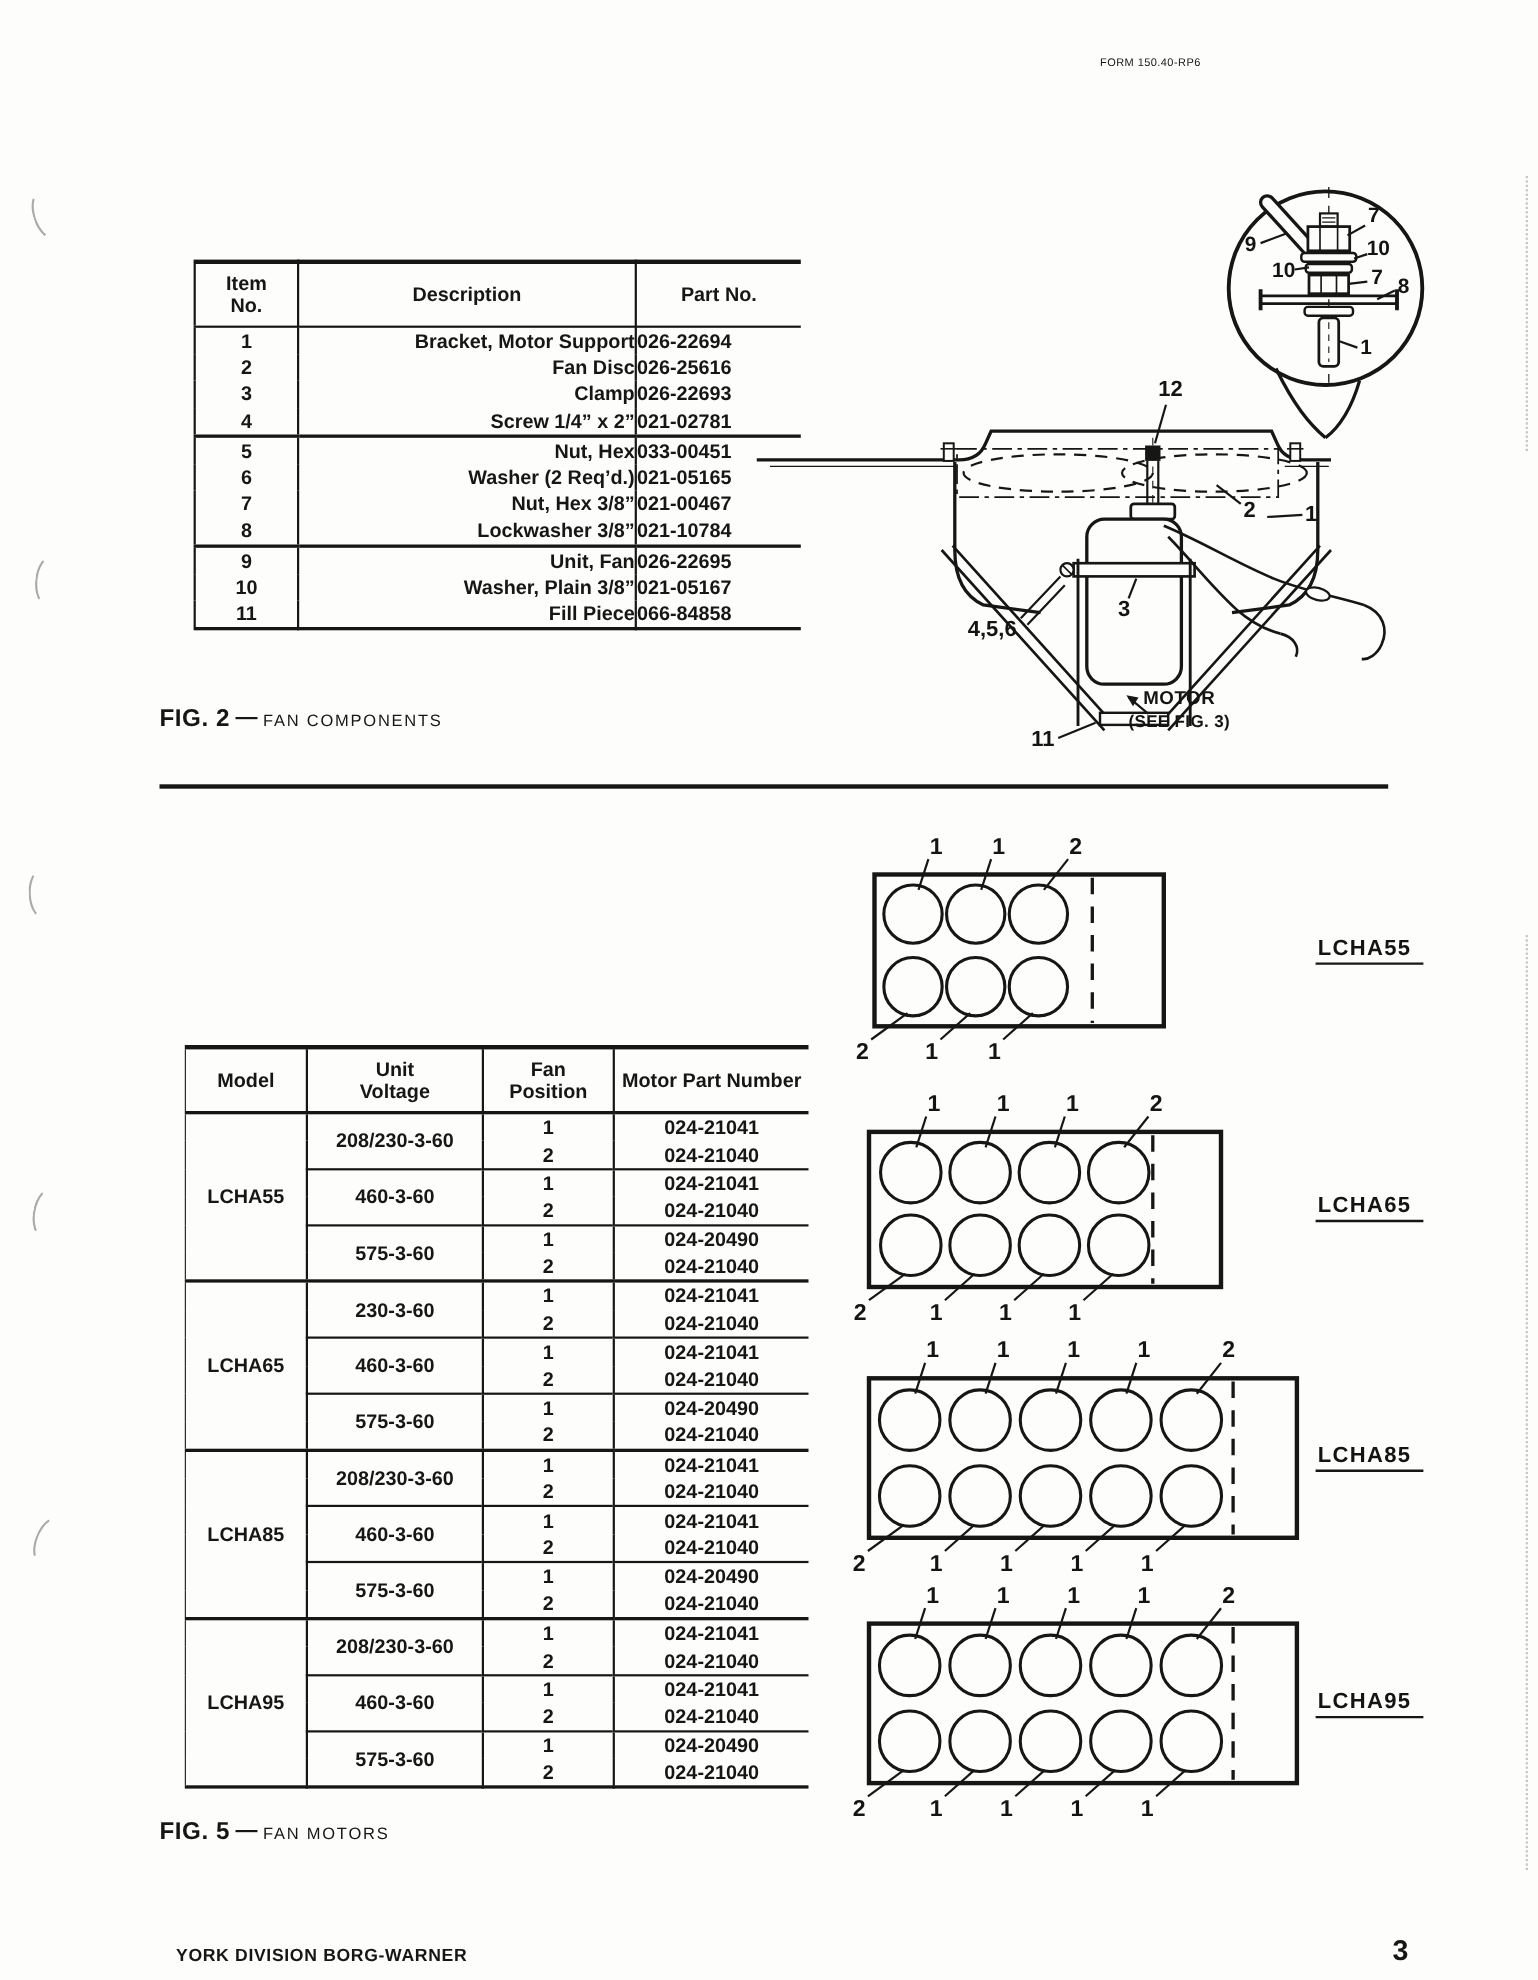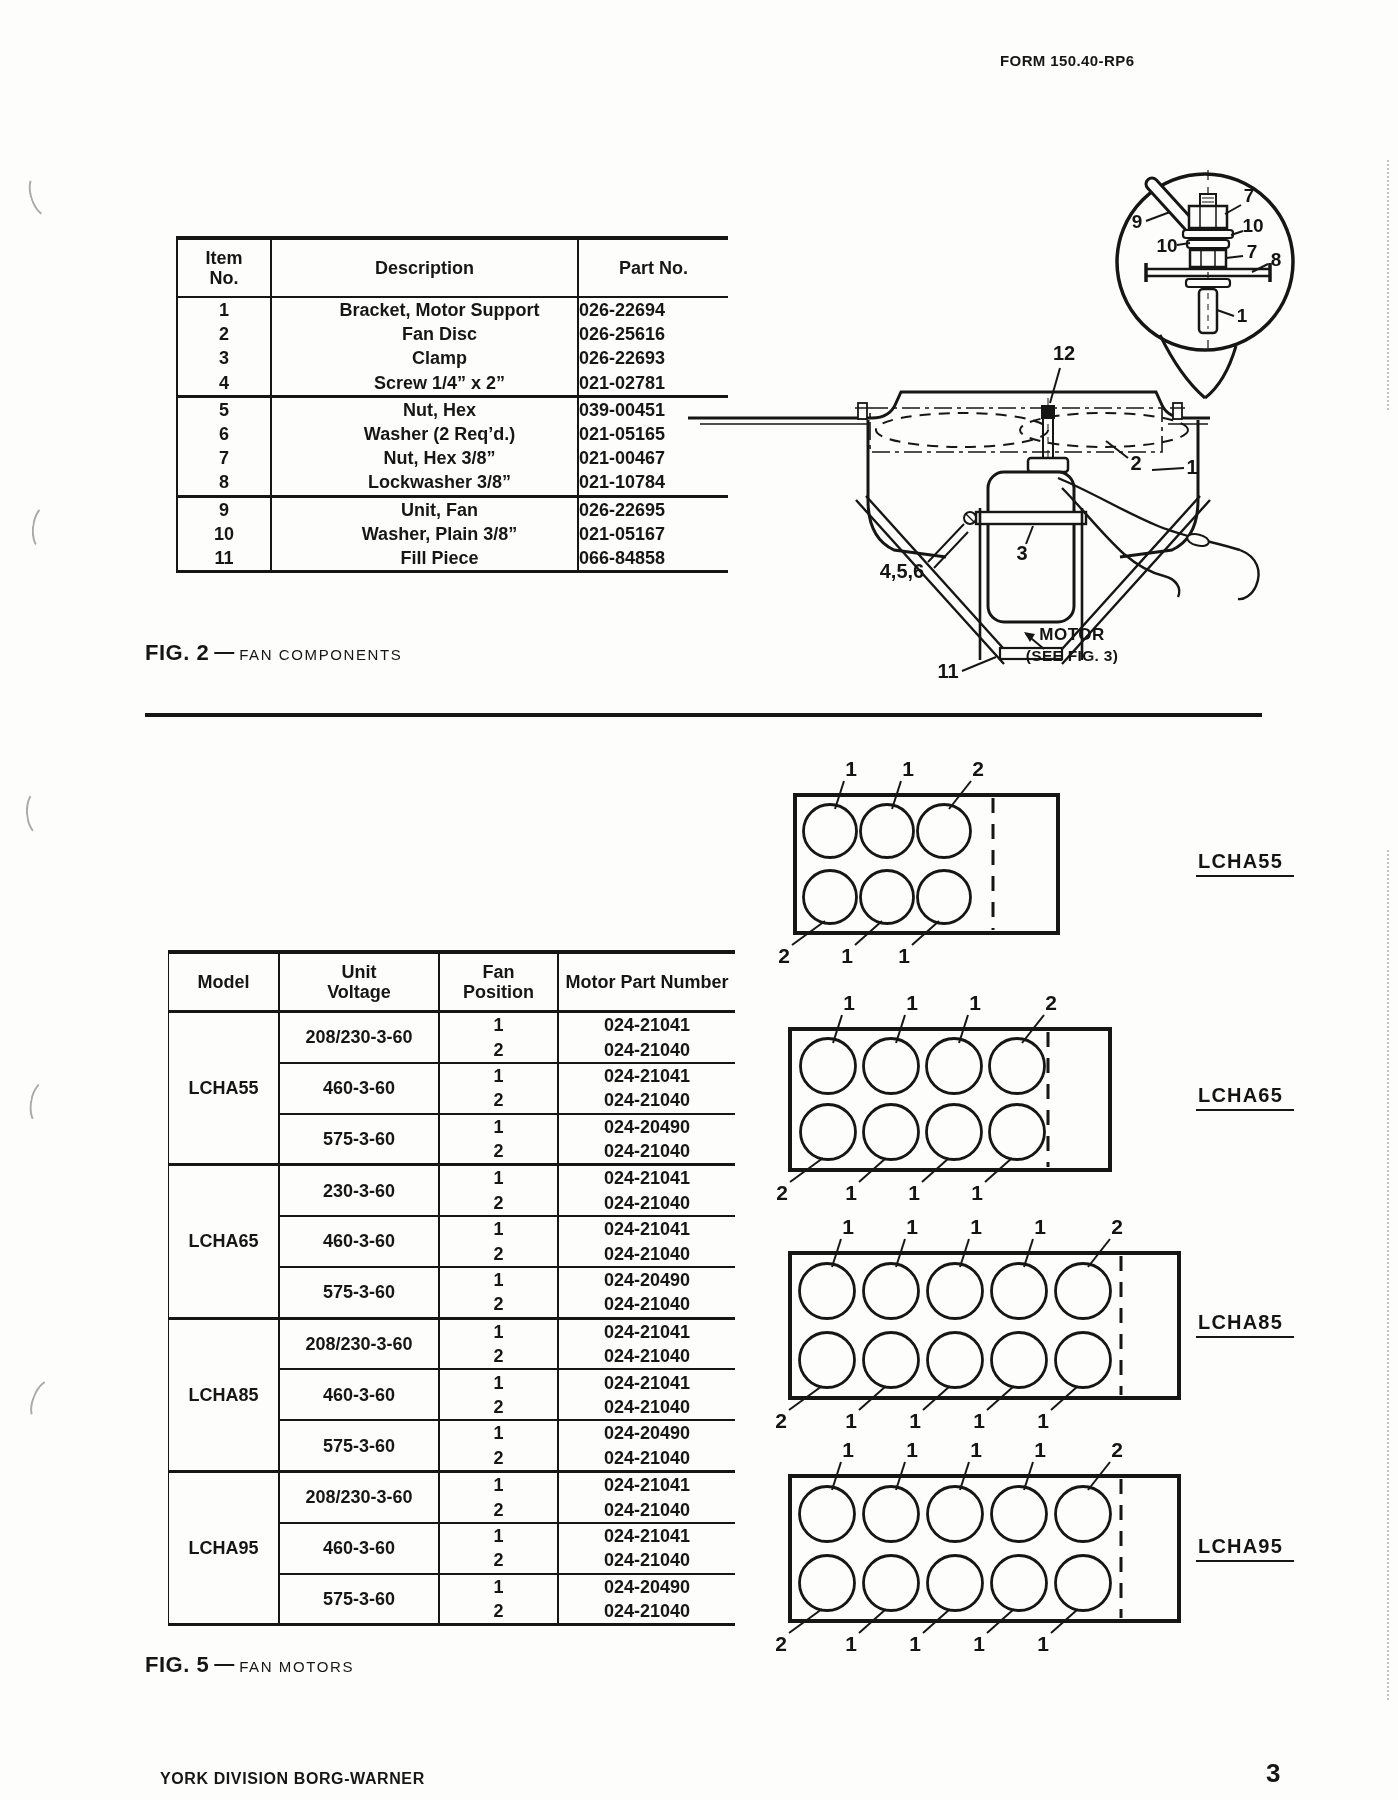--- a/index.html
+++ b/index.html
@@ -4,41 +4,41 @@
 <style>
   html,body{margin:0;padding:0}
   body{
     width:1398px;height:1800px;position:relative;overflow:hidden;
     background:#fdfdfb;color:#161616;
     font-family:"Liberation Sans",sans-serif;
   }
   .abs{position:absolute}
 
   
-  .form-number{font-size:15px;font-weight:bold;letter-spacing:.4px}
+  .form-number{font-size:10px;font-weight:normal;letter-spacing:.4px}
   .footer-text{font-size:16px;font-weight:bold;letter-spacing:.6px}
   .page-number{font-size:26px;font-weight:bold}
 
   
   .fig-caption{position:absolute;white-space:nowrap;color:#161616}
   .cap-fig{font-size:22px;font-weight:bold;letter-spacing:.5px}
   .cap-sep{font-size:20px;font-weight:bold;margin:0 5px;position:relative;top:-2px}
   .cap-title{font-size:15px;font-weight:normal;letter-spacing:1.6px}
 
   
   #parts-table{position:absolute;left:176px;top:236px;width:552px}
   #parts-table table{width:100%;border-collapse:collapse;table-layout:fixed;
     border-top:4.5px solid #161616;border-left:2px solid #161616;border-bottom:3px solid #161616}
   #parts-table th,#parts-table td{font-size:18px;font-weight:bold;color:#161616;padding:0;line-height:1.12}
   #parts-table thead th{height:56px;border-bottom:2.5px solid #161616;vertical-align:middle;text-align:center}
   #parts-table .h-item,#parts-table .c-item{width:92px;border-right:2.5px solid #161616}
   #parts-table .h-desc,#parts-table .c-desc{width:305px;border-right:2.5px solid #161616}
   #parts-table tbody td{height:24.2px;vertical-align:middle}
   #parts-table .c-item{text-align:center}
-  #parts-table .c-desc{text-align:center;padding-left:30px}
+  #parts-table .c-desc{text-align:right;padding-left:30px}
   #parts-table .c-part{text-align:left}
   #parts-table tr.group-start td{border-top:3px solid #161616}
 
   
   #motors-table{position:absolute;left:168px;top:950px;width:560px}
   #motors-table table{width:100%;border-collapse:collapse;table-layout:fixed;
     border-top:4.5px solid #161616;border-left:1.8px solid #161616;border-bottom:3.5px solid #161616}
   #motors-table th,#motors-table td{font-size:18px;font-weight:bold;color:#161616;padding:0;line-height:1.12;text-align:center}
   #motors-table thead th{height:56px;border-bottom:3px solid #161616;vertical-align:middle}
   #motors-table .h-model,#motors-table .c-model{width:109px;border-right:2.5px solid #161616}
@@ -110,21 +110,21 @@
           <td class="c-part">026-22693</td>
         </tr>
         <tr>
           <td class="c-item">4</td>
           <td class="c-desc">Screw 1/4” x 2”</td>
           <td class="c-part">021-02781</td>
         </tr>
         <tr class="group-start">
           <td class="c-item">5</td>
           <td class="c-desc">Nut, Hex</td>
-          <td class="c-part">039-00451</td>
+          <td class="c-part">033-00451</td>
         </tr>
         <tr>
           <td class="c-item">6</td>
           <td class="c-desc">Washer (2 Req’d.)</td>
           <td class="c-part">021-05165</td>
         </tr>
         <tr>
           <td class="c-item">7</td>
           <td class="c-desc">Nut, Hex 3/8”</td>
           <td class="c-part">021-00467</td>

